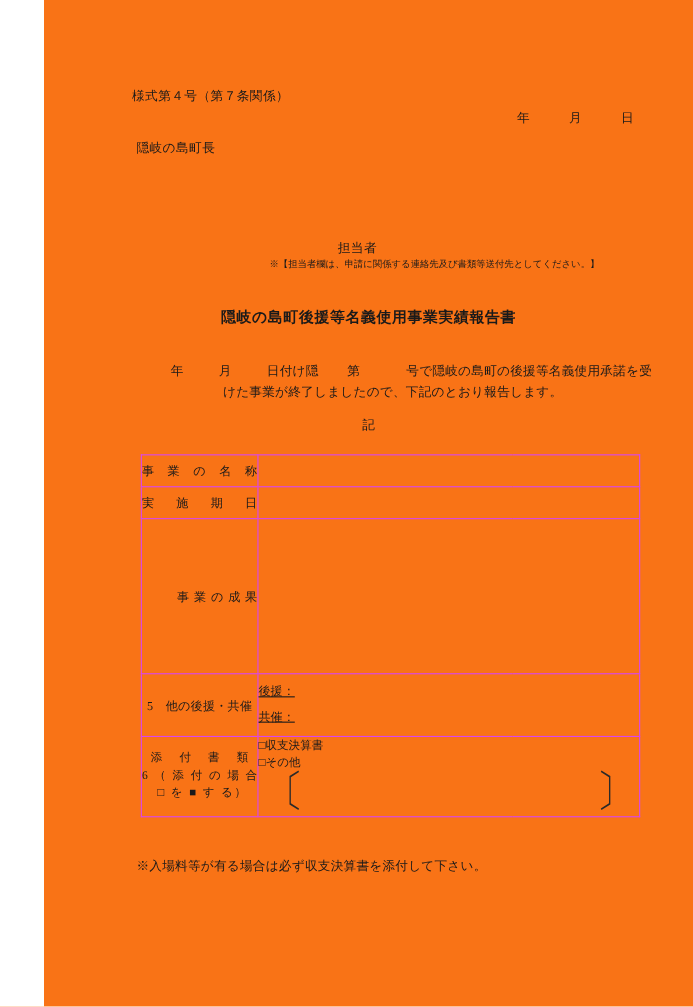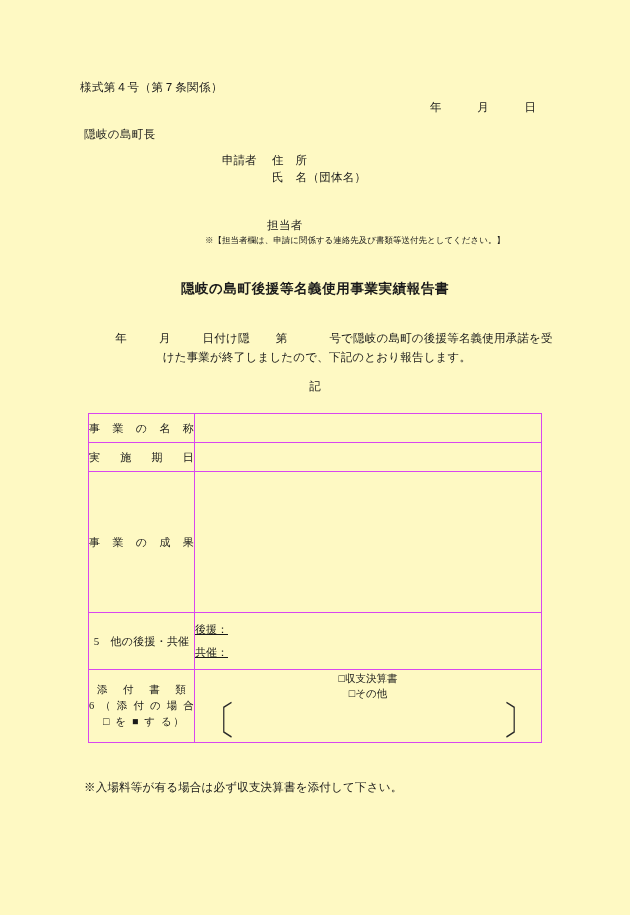--- a/index.html
+++ b/index.html
@@ -11,21 +11,22 @@
     width: 630px;
     height: 915px;
     position: relative;
     font-family: "Liberation Serif", "DejaVu Serif", serif;
     color: #1a1a1a;
     overflow: hidden;
   }
   .page {
     position: absolute;
     inset: 0;
-    background: #fef9c3;
+    background: #f97316;
+    margin-left: 40px;
   }
 
   
   .form-no {
     position: absolute;
     left: 80px;
     top: 80px;
     font-size: 11.5px;
     letter-spacing: 0.4px;
     white-space: nowrap;
@@ -147,21 +148,21 @@
     letter-spacing: 0.2px;
   }
   .value-cell { padding: 4px 6px; }
 
   .row-name td, .row-date td { height: 28px; }
   .row-venue td { height: 31px; }
   .row-result td { height: 140px; }
   .row-support td { height: 56px; }
   .row-attach td { height: 72px; }
 
-  .row-result .label-cell { vertical-align: middle; }
+  .row-result .label-cell { vertical-align: middle; padding-left: 32px; }
   .row-result .value-cell { vertical-align: top; }
 
   .attendee-label {
     width: 51px;
     text-align: center;
     font-size: 10.5px;
     letter-spacing: 0px;
   }
   .attendee-unit {
     width: 62px;
@@ -201,21 +202,20 @@
     text-align-last: justify;
     padding: 0 10px 0 14px;
   }
 
   .attach-cell {
     vertical-align: top;
     padding: 3px 6px 0 7px;
     line-height: 14.5px;
     font-size: 10.5px;
     position: relative;
-    text-align: center;
   }
   .check-line { white-space: nowrap; }
   .bracket-area {
     display: flex;
     align-items: stretch;
     justify-content: space-between;
     margin-top: 1px;
     height: 38px;
     padding: 0 2px 0 4px;
   }
@@ -246,30 +246,20 @@
   <div class="date-line">
     <span>年</span>
     <span class="gap-md"></span>
     <span>月</span>
     <span class="gap-md"></span>
     <span>日</span>
   </div>
 
   <div class="addressee">隠岐の島町長</div>
 
-  <div class="applicant-block">
-    <div class="applicant-row">
-      <span class="applicant-label">申請者</span>
-      <span class="applicant-value">住　所</span>
-    </div>
-    <div class="applicant-row">
-      <span class="applicant-label"></span>
-      <span class="applicant-value">氏　名（団体名）</span>
-    </div>
-  </div>
 
   <div class="contact-block">
     <div class="contact-title">担当者</div>
     <div class="contact-note">※【担当者欄は、申請に関係する連絡先及び書類等送付先としてください。】</div>
   </div>
 
   <div class="doc-title">隠岐の島町後援等名義使用事業実績報告書</div>
 
   <div class="body-para">
     <span class="indent"></span><span>年</span><span class="blank-md"></span><span>月</span><span class="blank-md"></span><span>日付け隠</span><span class="blank-sm"></span><span>第</span><span class="blank-lg"></span><span>号で隠岐の島町の後援等名義使用承諾を受けた事業が終了しましたので、下記のとおり報告します。</span>

